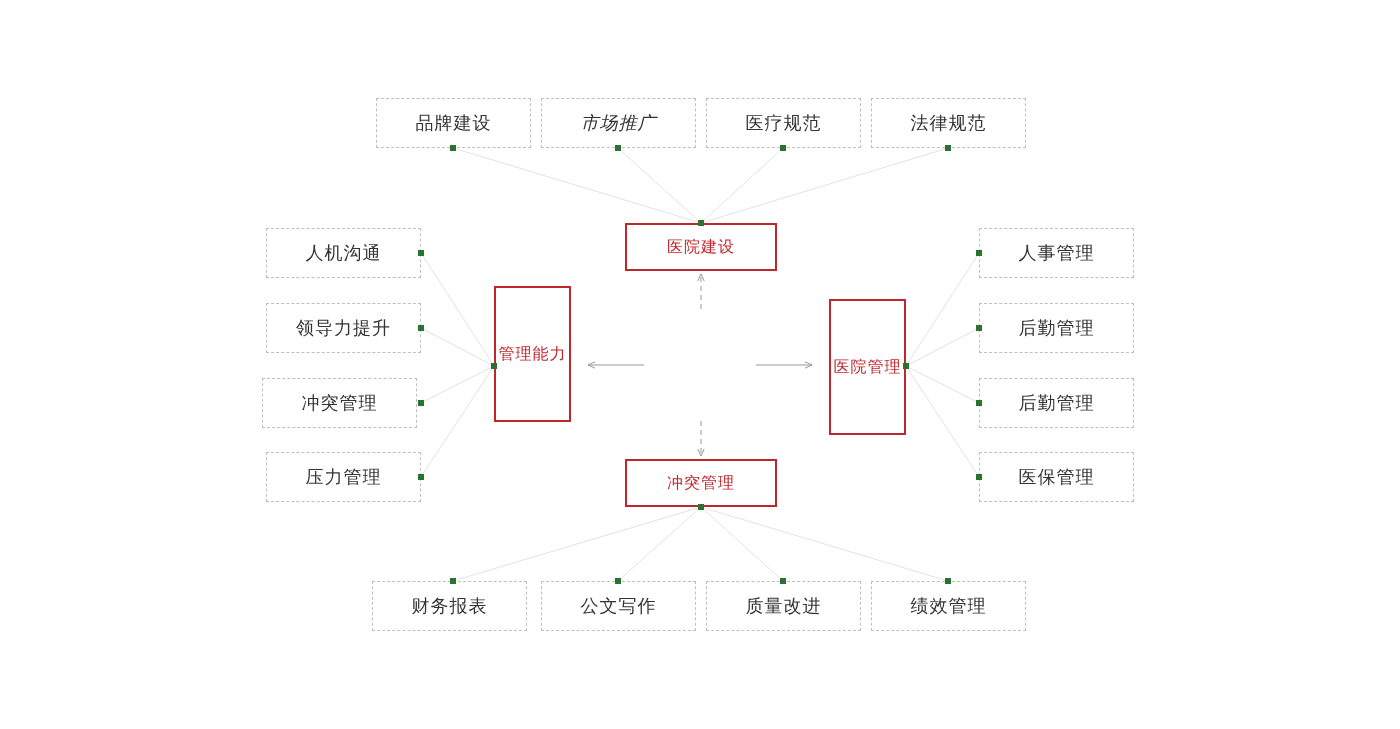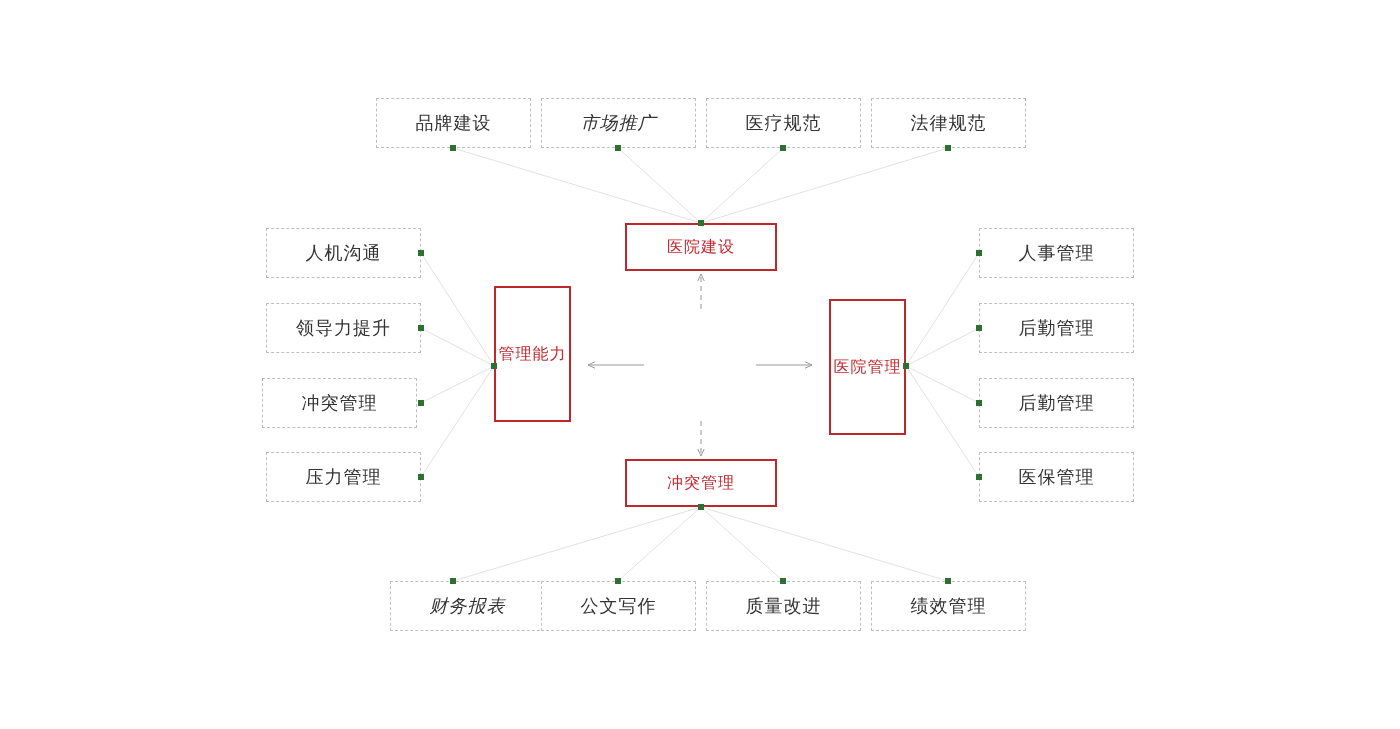--- a/index.html
+++ b/index.html
@@ -159,21 +159,21 @@
       </div>
       <div class="leaf-node" style="left: 979px; top: 303px; width: 155px; height: 50px;">
         <span>后勤管理</span>
       </div>
       <div class="leaf-node" style="left: 979px; top: 378px; width: 155px; height: 50px;">
         <span>后勤管理</span>
       </div>
       <div class="leaf-node" style="left: 979px; top: 452px; width: 155px; height: 50px; justify-content: center;">
         <span>医保管理</span>
       </div>
-      <div class="leaf-node" style="left: 390px; top: 581px; width: 155px; height: 50px; font-style: italic;">
+      <div class="leaf-node" style="left: 372px; top: 581px; width: 155px; height: 50px;">
         <span>财务报表</span>
       </div>
       <div class="leaf-node" style="left: 541px; top: 581px; width: 155px; height: 50px;">
         <span>公文写作</span>
       </div>
       <div class="leaf-node" style="left: 706px; top: 581px; width: 155px; height: 50px; text-align: center;">
         <span>质量改进</span>
       </div>
       <div class="leaf-node" style="left: 871px; top: 581px; width: 155px; height: 50px;">
         <span>绩效管理</span>

